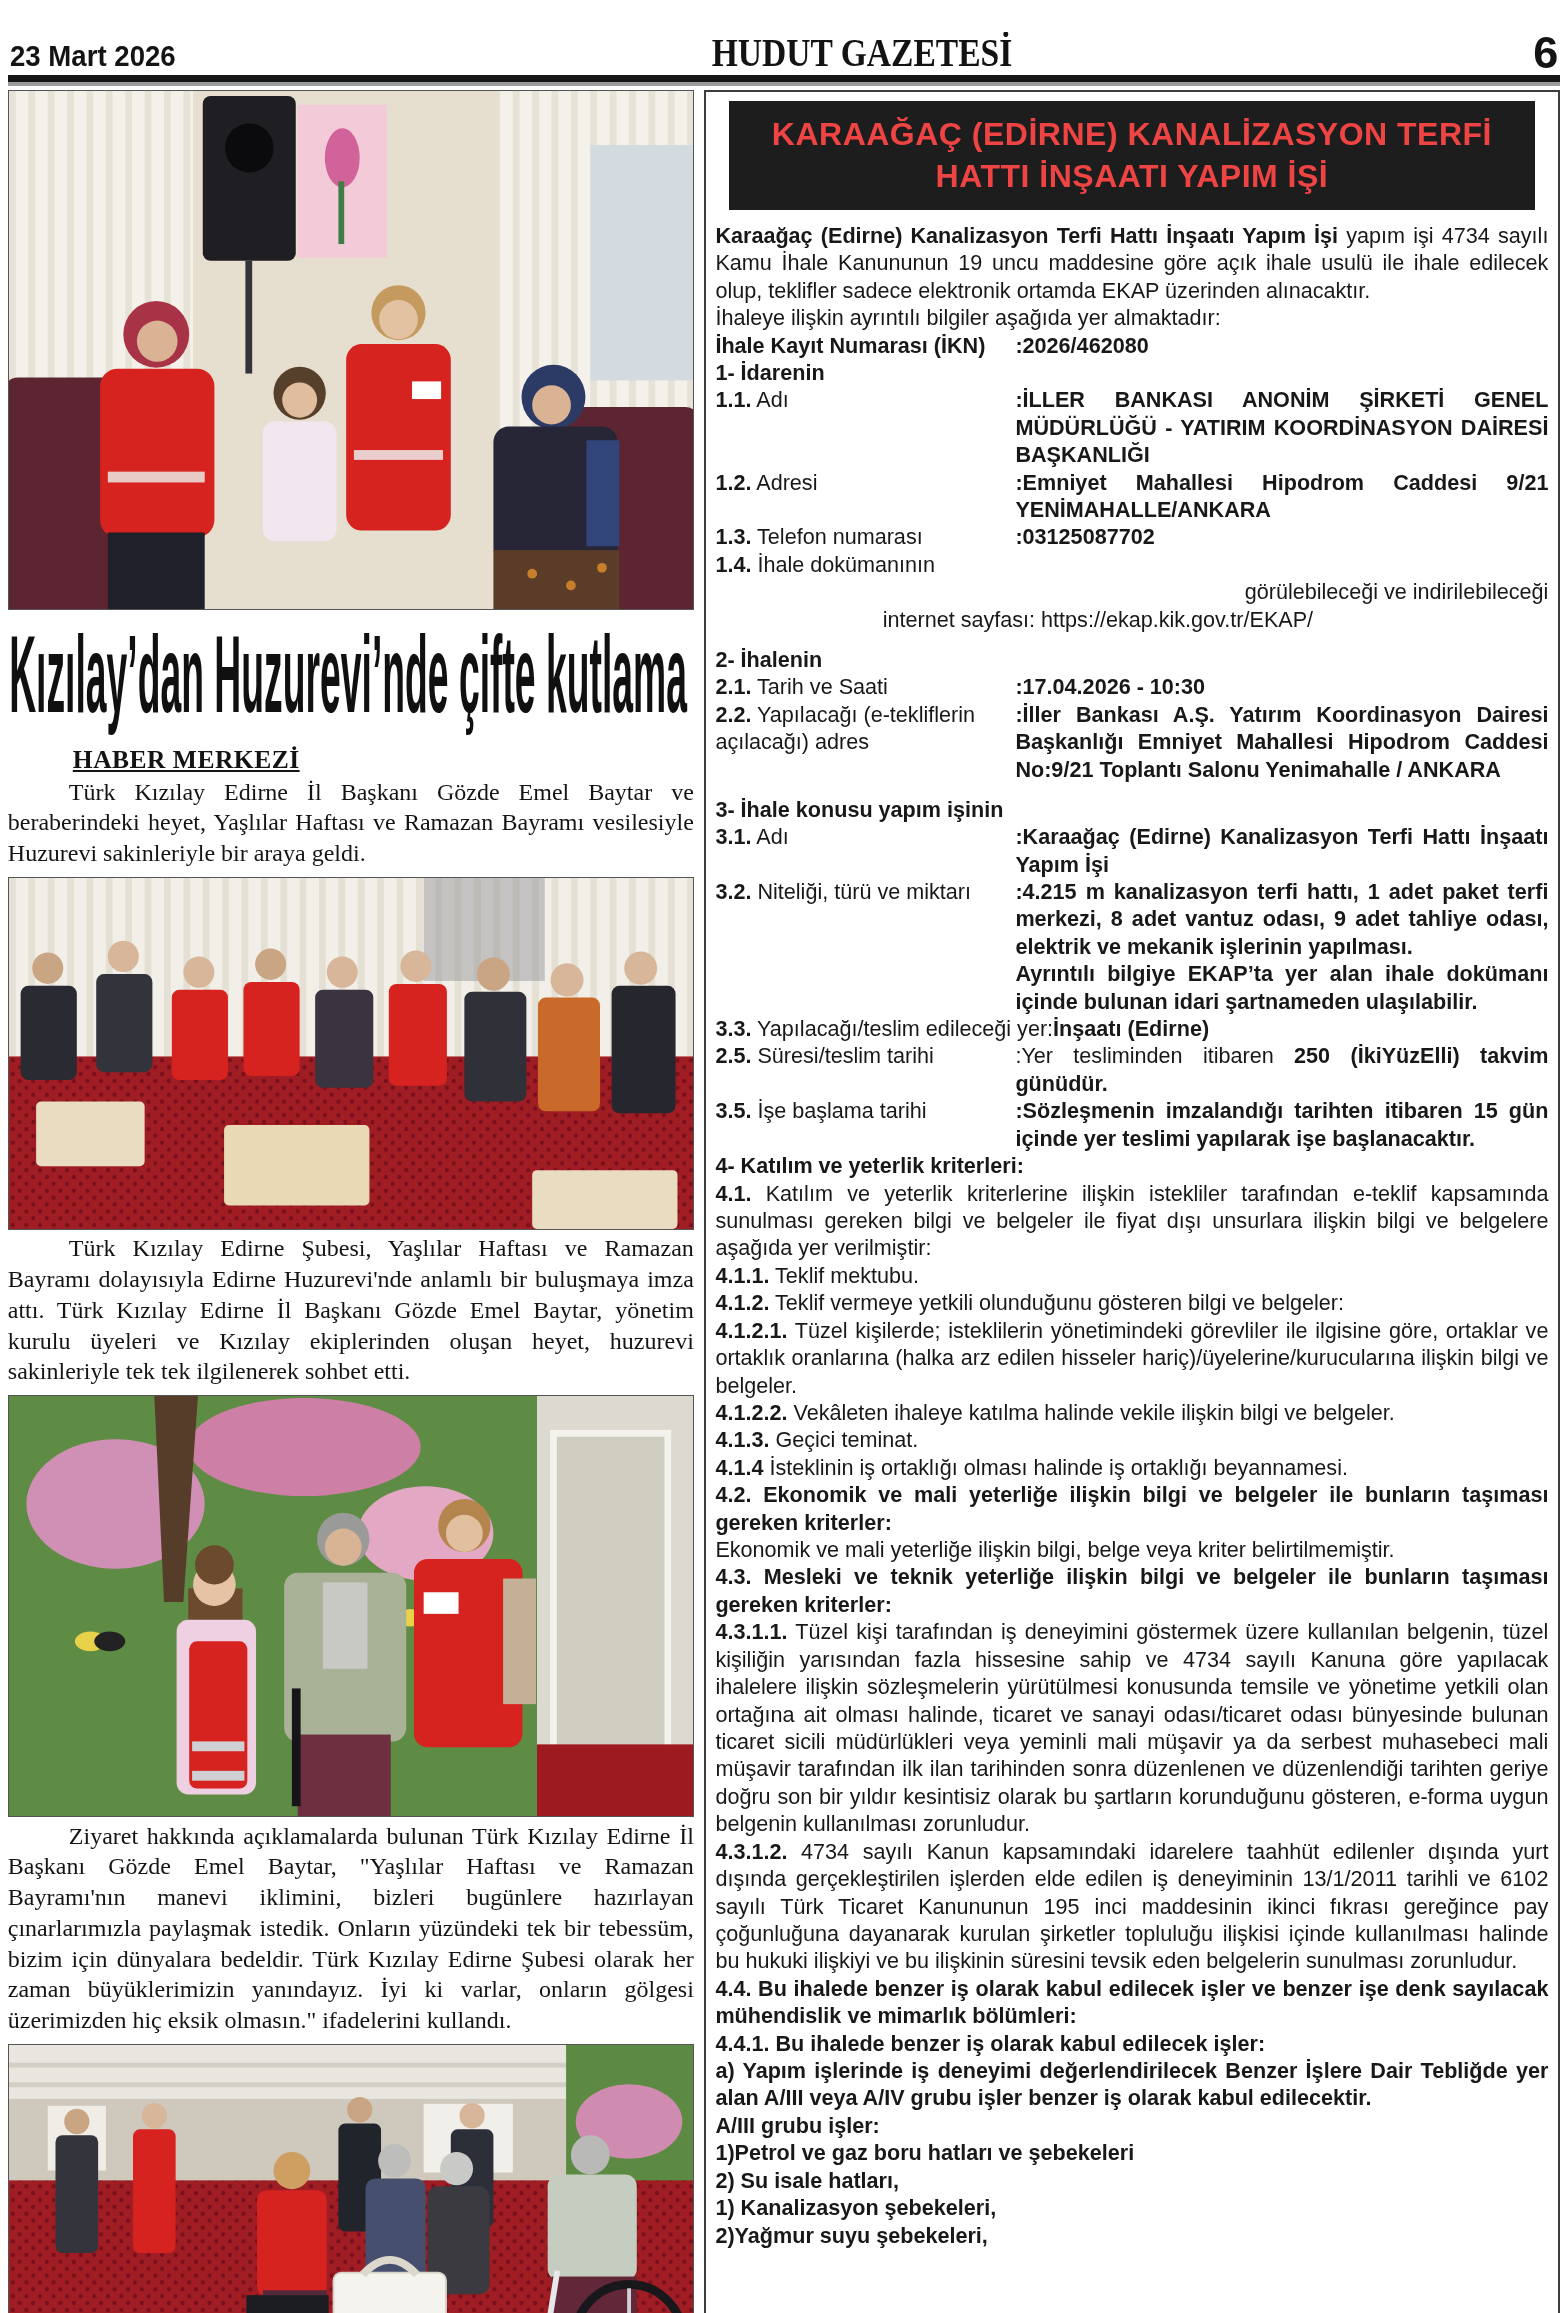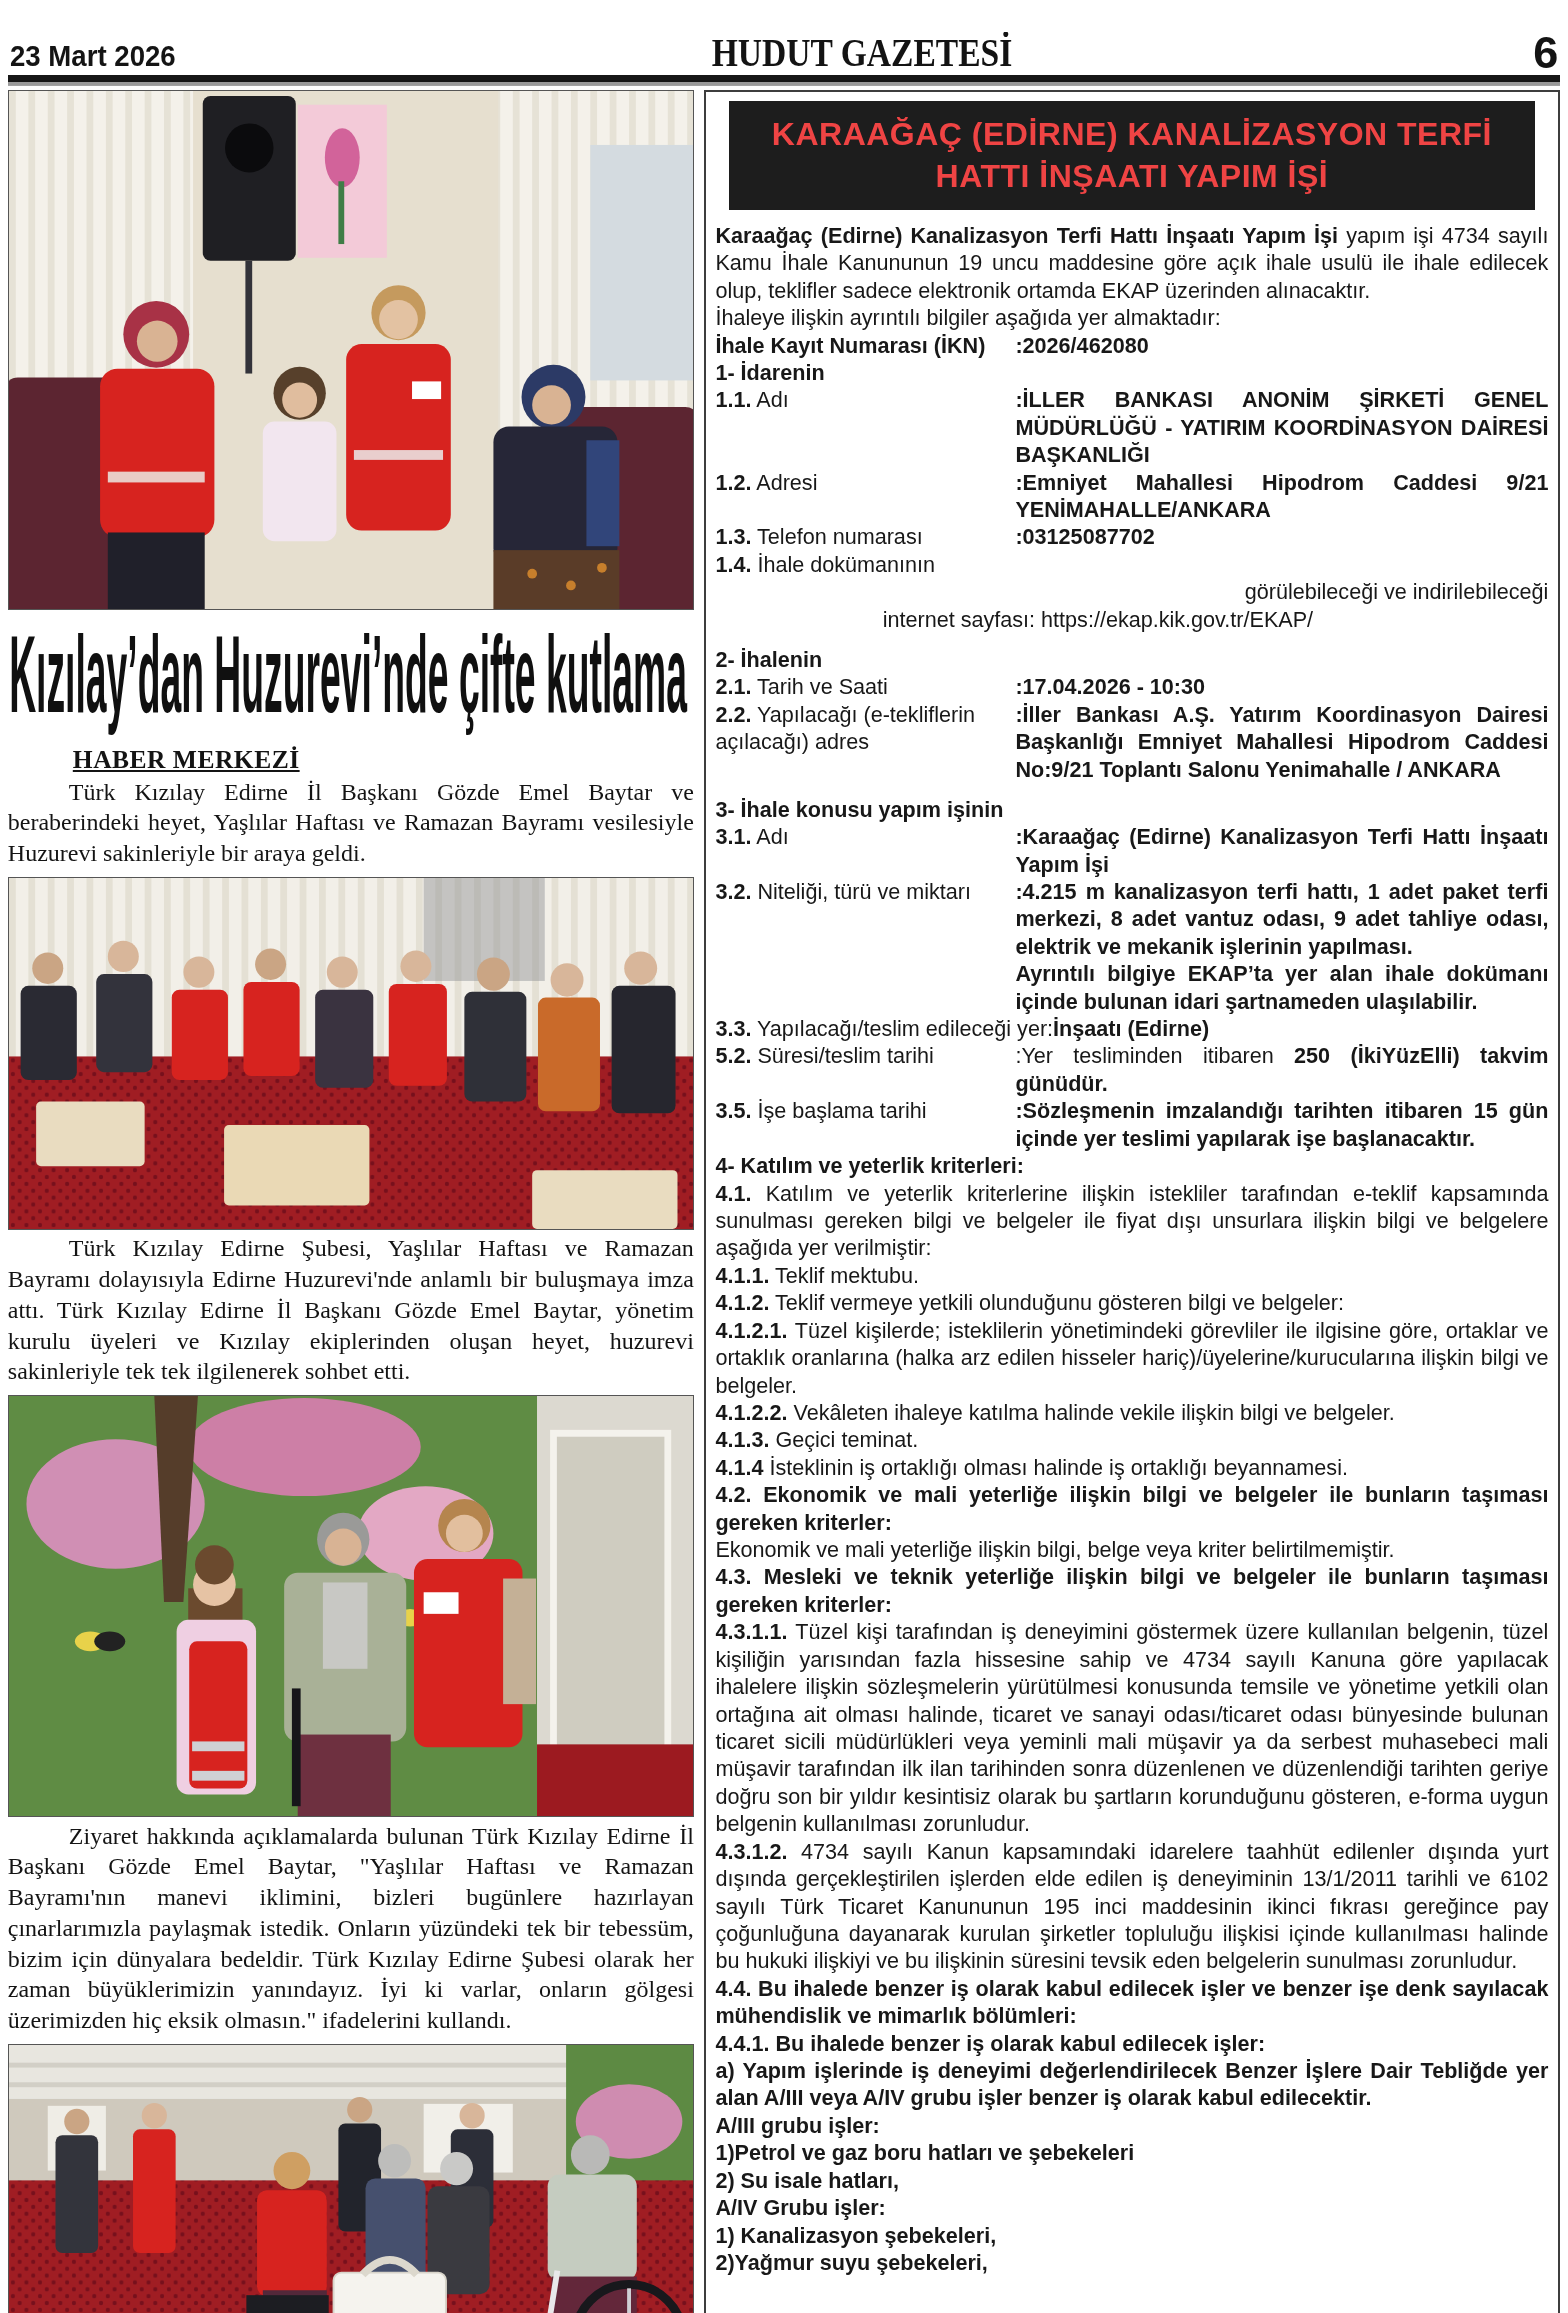--- a/index.html
+++ b/index.html
@@ -324,21 +324,21 @@
             <div class="n-label"><span class="b">3.1.</span><span> Adı</span></div>
             <div class="n-value"><span class="b">:Karaağaç (Edirne) Kanalizasyon Terfi Hattı İnşaatı Yapım İşi</span></div>
           </div>
           <div class="n-kv">
             <div class="n-label"><span class="b">3.2.</span><span> Niteliği, türü ve miktarı</span></div>
             <div class="n-value"><span class="b">:4.215 m kanalizasyon terfi hattı, 1 adet paket terfi merkezi, 8 adet vantuz odası, 9 adet tahliye odası, elektrik ve mekanik işlerinin yapılması.
 Ayrıntılı bilgiye EKAP’ta yer alan ihale dokümanı içinde bulunan idari şartnameden ulaşılabilir.</span></div>
           </div>
           <div class="n-para"><span class="b">3.3.</span><span> Yapılacağı/teslim edileceği yer:</span><span class="b">İnşaatı (Edirne)</span></div>
           <div class="n-kv">
-            <div class="n-label"><span class="b">5.2.</span><span> Süresi/teslim tarihi</span></div>
+            <div class="n-label"><span class="b">2.5.</span><span> Süresi/teslim tarihi</span></div>
             <div class="n-value"><span>:Yer tesliminden itibaren </span><span class="b">250 (İkiYüzElli) takvim günüdür.</span></div>
           </div>
           <div class="n-kv">
             <div class="n-label"><span class="b">3.5.</span><span> İşe başlama tarihi</span></div>
             <div class="n-value"><span class="b">:Sözleşmenin imzalandığı tarihten itibaren 15 gün içinde yer teslimi yapılarak işe başlanacaktır.</span></div>
           </div>
           <div class="n-heading">4- Katılım ve yeterlik kriterleri:</div>
           <div class="n-para"><span class="b">4.1.</span><span> Katılım ve yeterlik kriterlerine ilişkin istekliler tarafından e-teklif kapsamında sunulması gereken bilgi ve belgeler ile fiyat dışı unsurlara ilişkin bilgi ve belgelere aşağıda yer verilmiştir:</span></div>
           <div class="n-para"><span class="b">4.1.1.</span><span> Teklif mektubu.</span></div>
           <div class="n-para"><span class="b">4.1.2.</span><span> Teklif vermeye yetkili olunduğunu gösteren bilgi ve belgeler:</span></div>
@@ -350,21 +350,20 @@
           <div class="n-para"><span>Ekonomik ve mali yeterliğe ilişkin bilgi, belge veya kriter belirtilmemiştir.</span></div>
           <div class="n-para"><span class="b">4.3. Mesleki ve teknik yeterliğe ilişkin bilgi ve belgeler ile bunların taşıması gereken kriterler:</span></div>
           <div class="n-para"><span class="b">4.3.1.1.</span><span> Tüzel kişi tarafından iş deneyimini göstermek üzere kullanılan belgenin, tüzel kişiliğin yarısından fazla hissesine sahip ve 4734 sayılı Kanuna göre yapılacak ihalelere ilişkin sözleşmelerin yürütülmesi konusunda temsile ve yönetime yetkili olan ortağına ait olması halinde, ticaret ve sanayi odası/ticaret odası bünyesinde bulunan ticaret sicili müdürlükleri veya yeminli mali müşavir ya da serbest muhasebeci mali müşavir tarafından ilk ilan tarihinden sonra düzenlenen ve düzenlendiği tarihten geriye doğru son bir yıldır kesintisiz olarak bu şartların korunduğunu gösteren, e-forma uygun belgenin kullanılması zorunludur.</span></div>
           <div class="n-para"><span class="b">4.3.1.2.</span><span> 4734 sayılı Kanun kapsamındaki idarelere taahhüt edilenler dışında yurt dışında gerçekleştirilen işlerden elde edilen iş deneyiminin 13/1/2011 tarihli ve 6102 sayılı Türk Ticaret Kanununun 195 inci maddesinin ikinci fıkrası gereğince pay çoğunluğuna dayanarak kurulan şirketler topluluğu ilişkisi içinde kullanılması halinde bu hukuki ilişkiyi ve bu ilişkinin süresini tevsik eden belgelerin sunulması zorunludur.</span></div>
           <div class="n-para"><span class="b">4.4. Bu ihalede benzer iş olarak kabul edilecek işler ve benzer işe denk sayılacak mühendislik ve mimarlık bölümleri:</span></div>
           <div class="n-para"><span class="b">4.4.1. Bu ihalede benzer iş olarak kabul edilecek işler:</span></div>
           <div class="n-para"><span class="b">a) Yapım işlerinde iş deneyimi değerlendirilecek Benzer İşlere Dair Tebliğde yer alan A/III veya A/IV grubu işler benzer iş olarak kabul edilecektir.</span></div>
           <div class="n-para"><span class="b">A/III grubu işler:</span></div>
           <div class="n-para"><span class="b">1)Petrol ve gaz boru hatları ve şebekeleri</span></div>
           <div class="n-para"><span class="b">2) Su isale hatları,</span></div>
-          <div class="n-para"><span class="b">A/IV Grubu işler:</span></div>
           <div class="n-para"><span class="b">1) Kanalizasyon  şebekeleri,</span></div>
           <div class="n-para"><span class="b">2)Yağmur suyu şebekeleri,</span></div>
         </div>
     </div>
 
   </div>
 </div>
 
 
 </body></html>

